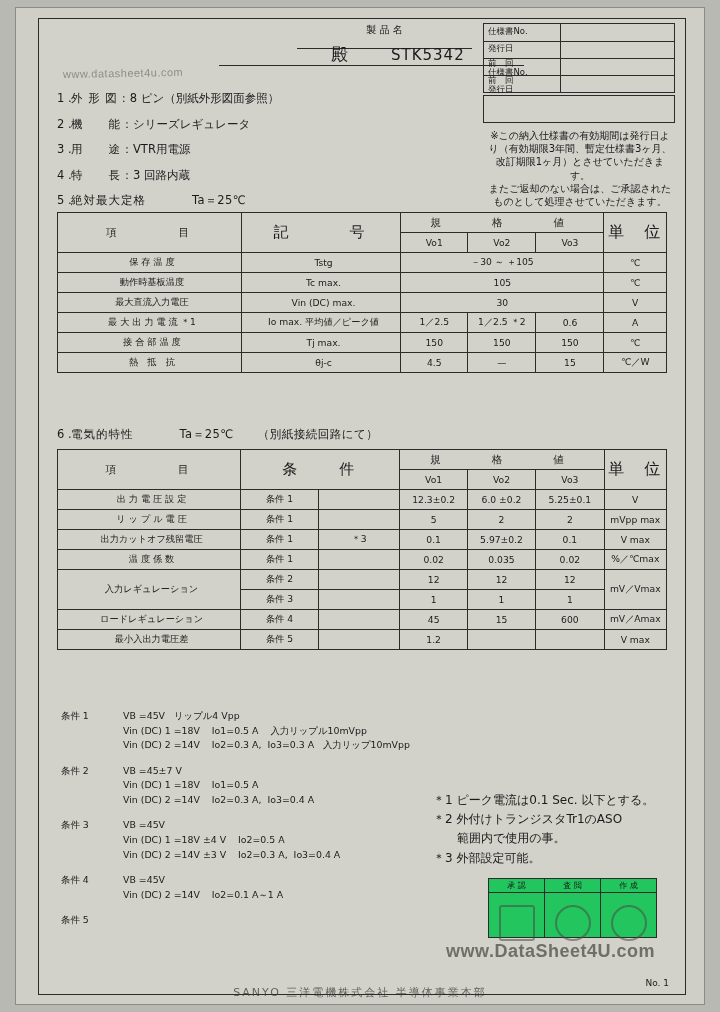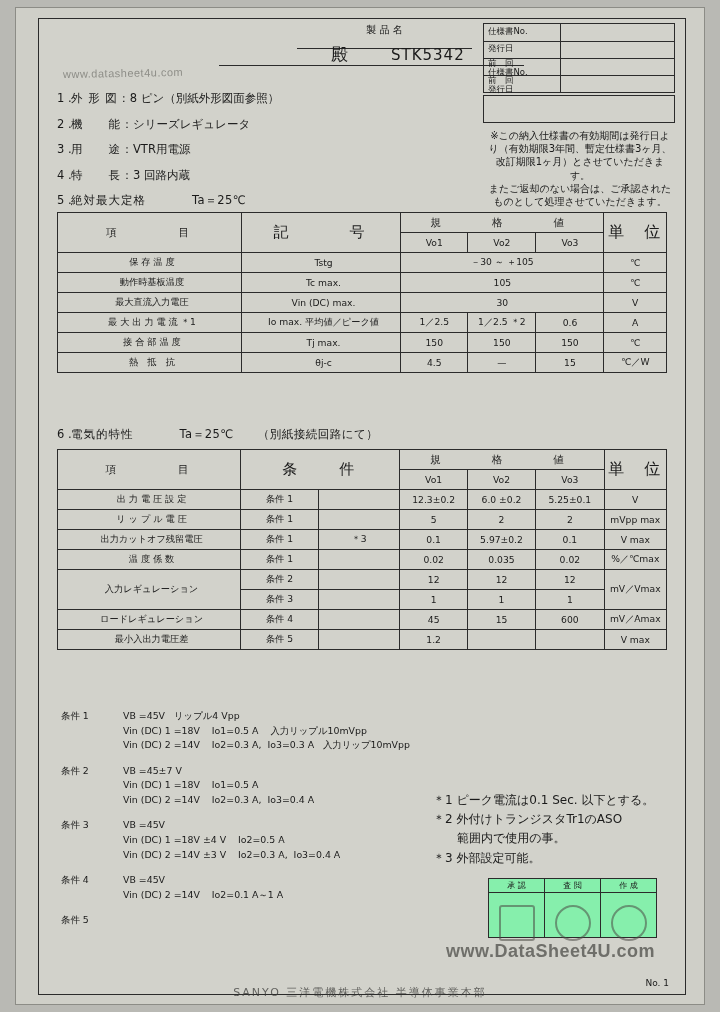--- a/index.html
+++ b/index.html
@@ -105,21 +105,21 @@
   .cond-body div{white-space:pre;}
   .notes{
     position:absolute;left:372px;top:82px;font-size:12px;line-height:1.6;
   }
   .notes div{white-space:pre;}
 
   
   .stamps{position:absolute;right:28px;bottom:56px;width:168px;height:60px;display:flex;}
   .stamp{
     flex:1;border:1px solid #2b2b2b;margin-left:-1px;position:relative;
-    background:#86efac;
+    background:#22c55e;
     text-decoration:underline;
   }
   .stamp .cap{
     position:absolute;top:0;left:0;right:0;height:13px;border-bottom:1px solid #2b2b2b;
     font-size:8px;text-align:center;line-height:13px;
   }
   .stamp .blob{
     position:absolute;left:50%;top:26px;transform:translateX(-50%);
     width:32px;height:32px;border-radius:50%;
     border:2px solid #4a4a46;opacity:.55;

